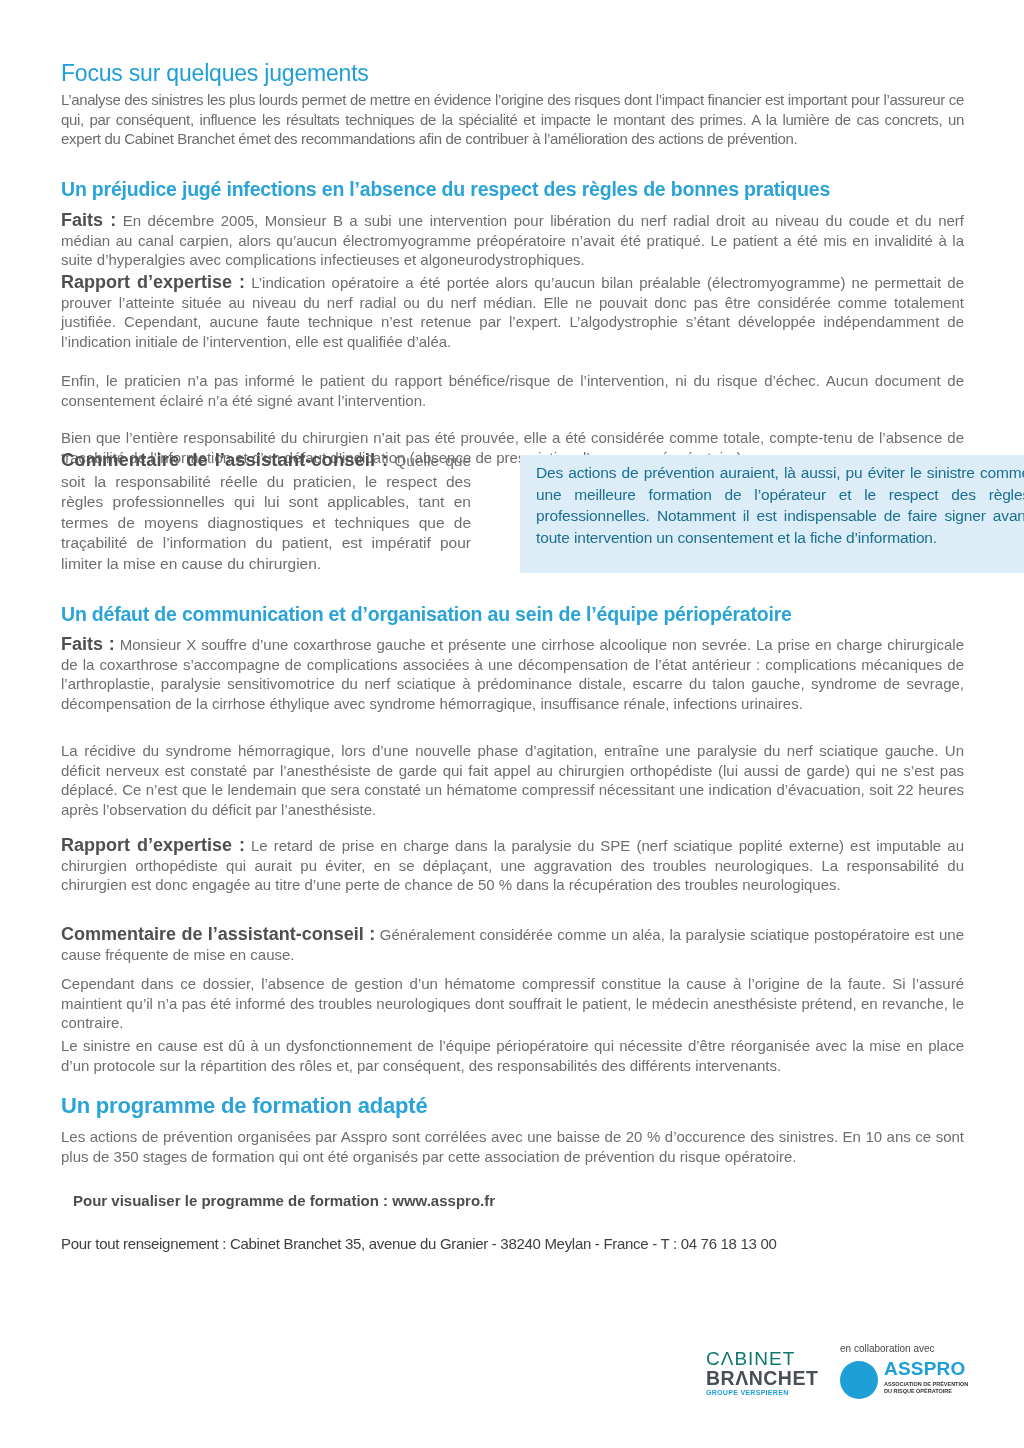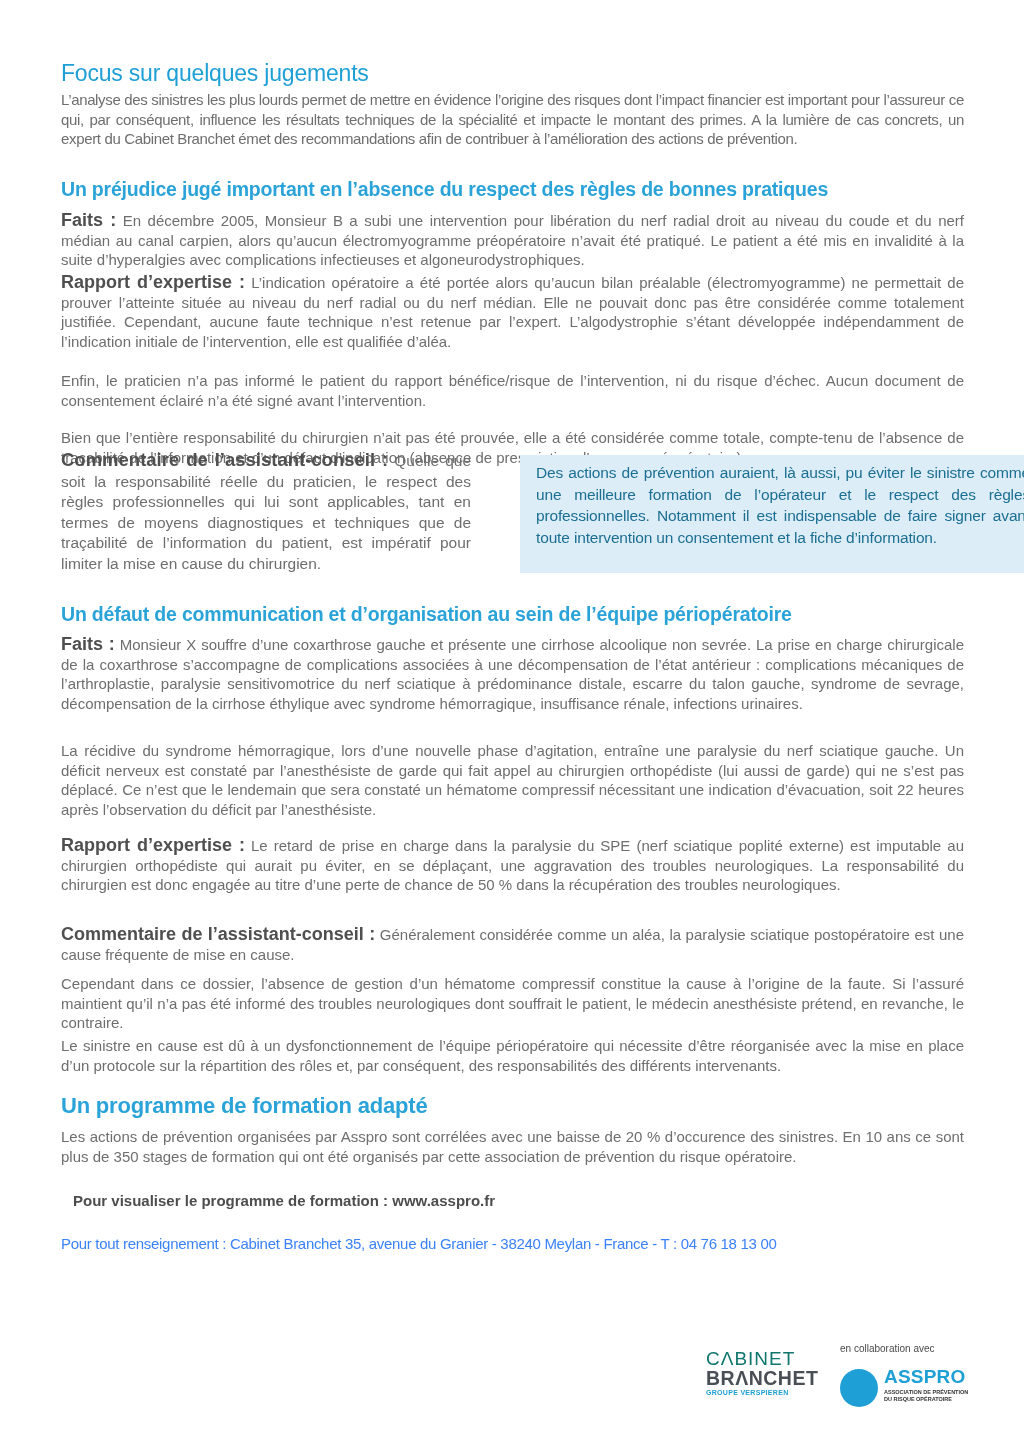--- a/index.html
+++ b/index.html
@@ -9,41 +9,41 @@
   .h1 { position: absolute; left: 0; top: 60px; font-size: 23px; font-weight: normal; color: #1e9fd6; letter-spacing: -0.2px; margin: 0; }
   .h2 { position: absolute; left: 0; font-size: 19.5px; font-weight: bold; color: #2aa3d8; letter-spacing: -0.2px; margin: 0; white-space: nowrap; }
   .p { position: absolute; left: 0; width: 903px; margin: 0; font-size: 15px; line-height: 19.5px; color: #6e6e6e; text-align: justify; }
   .lbl { font-weight: bold; color: #4f4f4f; font-size: 18px; margin-top: 19px; }
   .intro { top: 90px; letter-spacing: -0.35px; }
   .box { position: absolute; left: 459px; top: 455px; width: 524px; height: 118px; background: #ddedf7; }
   .box p { margin: 0; padding: 7px 14px 0 16px; font-size: 15.5px; line-height: 21.5px; color: #1b6f93; text-align: justify; letter-spacing: -0.15px; }
   .col { position: absolute; left: 0; top: 450px; width: 410px; font-size: 15.5px; line-height: 20.5px; color: #6e6e6e; text-align: justify; margin: 0; }
   .col .lbl { font-size: 18.5px; }
   .bold-link { position: absolute; left: 0; top: 1180px; font-size: 15px; font-weight: bold; color: #4d4d4d; margin: 12px; }
-  .footer { position: absolute; left: 0; top: 1233px; font-size: 15px; line-height: 21px; color: #3b82f6; margin: 0; letter-spacing: -0.3px; }
+  .footer { position: absolute; left: 0; top: 1233px; font-size: 15px; line-height: 21px; color: #404040; margin: 0; letter-spacing: -0.3px; }
   .logo-cb { position: absolute; left: 706px; top: 1350px; width: 120px; }
   .cb1 { font-size: 19px; color: #0f766e; letter-spacing: 1px; line-height: 18px; }
   .cb2 { font-size: 19.5px; font-weight: bold; color: #4a4f55; letter-spacing: 0.5px; line-height: 20px; }
   .cb3 { font-size: 7px; font-weight: bold; color: #1e9fd6; letter-spacing: 0.3px; line-height: 10px; }
   .logo-asspro { position: absolute; left: 840px; top: 1343px; width: 140px; }
   .collab { font-size: 10px; color: #4a4a4a; line-height: 12px; }
-  .asspro-row { position: relative; height: 50px; margin-top: 8px; }
+  .asspro-row { position: relative; height: 50px; margin-top: 0; }
   .dot { position: absolute; left: 0; top: 6px; width: 38px; height: 38px; border-radius: 50%; background: #1e9fd6; }
   .asspro-name { position: absolute; left: 44px; top: 3px; font-size: 19px; font-weight: bold; color: #1e9fd6; letter-spacing: 0.2px; }
   .asspro-sub { position: absolute; left: 44px; top: 26px; font-size: 5.5px; font-weight: bold; color: #333; line-height: 7px; width: 90px; }
 </style>
 </head>
 <body>
 
 <div class="page">
 
   <h1 class="h1">Focus sur quelques jugements</h1>
   <p class="p intro">L’analyse des sinistres les plus lourds permet de mettre en évidence l’origine des risques dont l’impact financier est important pour l’assureur ce qui, par conséquent, influence les résultats techniques de la spécialité et impacte le montant des primes. A la lumière de cas concrets, un expert du Cabinet Branchet émet des recommandations afin de contribuer à l’amélioration des actions de prévention.</p>
 
-  <h2 class="h2" style="top:178px;">Un préjudice jugé important en l’absence du respect des règles de bonnes pratiques</h2>
+  <h2 class="h2" style="top:178px;">Un préjudice jugé infections en l’absence du respect des règles de bonnes pratiques</h2>
   <p class="p" style="top:211px;"><span class="lbl">Faits :</span><span> En décembre 2005, Monsieur B a subi une intervention pour libération du nerf radial droit au niveau du coude et du nerf médian au canal carpien, alors qu’aucun électromyogramme préopératoire n’avait été pratiqué. Le patient a été mis en invalidité à la suite d’hyperalgies avec complications infectieuses et algoneurodystrophiques.</span></p>
   <p class="p" style="top:273px;"><span class="lbl">Rapport d’expertise :</span><span> L’indication opératoire a été portée alors qu’aucun bilan préalable (électromyogramme) ne permettait de prouver l’atteinte située au niveau du nerf radial ou du nerf médian. Elle ne pouvait donc pas être considérée comme totalement justifiée. Cependant, aucune faute technique n’est retenue par l’expert. L’algodystrophie s’étant développée indépendamment de l’indication initiale de l’intervention, elle est qualifiée d’aléa.</span></p>
   <p class="p" style="top:371px;">Enfin, le praticien n’a pas informé le patient du rapport bénéfice/risque de l’intervention, ni du risque d’échec. Aucun document de consentement éclairé n’a été signé avant l’intervention.</p>
   <p class="p" style="top:428px;">Bien que l’entière responsabilité du chirurgien n’ait pas été prouvée, elle a été considérée comme totale, compte-tenu de l’absence de traçabilité de l’information et d’un défaut d’indication (absence de prescription d’examen préopératoire)</p>
 
   <p class="col"><span class="lbl">Commentaire de l’assistant-conseil :</span><span> Quelle que soit la responsabilité réelle du praticien, le respect des règles professionnelles qui lui sont applicables, tant en termes de moyens diagnostiques et techniques que de  traçabilité de l’information du patient, est impératif pour limiter la mise en cause du chirurgien.</span></p>
 
   <div class="box">
     <p>Des actions de prévention auraient, là aussi, pu éviter le sinistre comme une meilleure formation de l’opérateur et le respect des règles professionnelles. Notamment il est indispensable de faire signer avant toute intervention un consentement et la fiche d’information.</p>
   </div>

